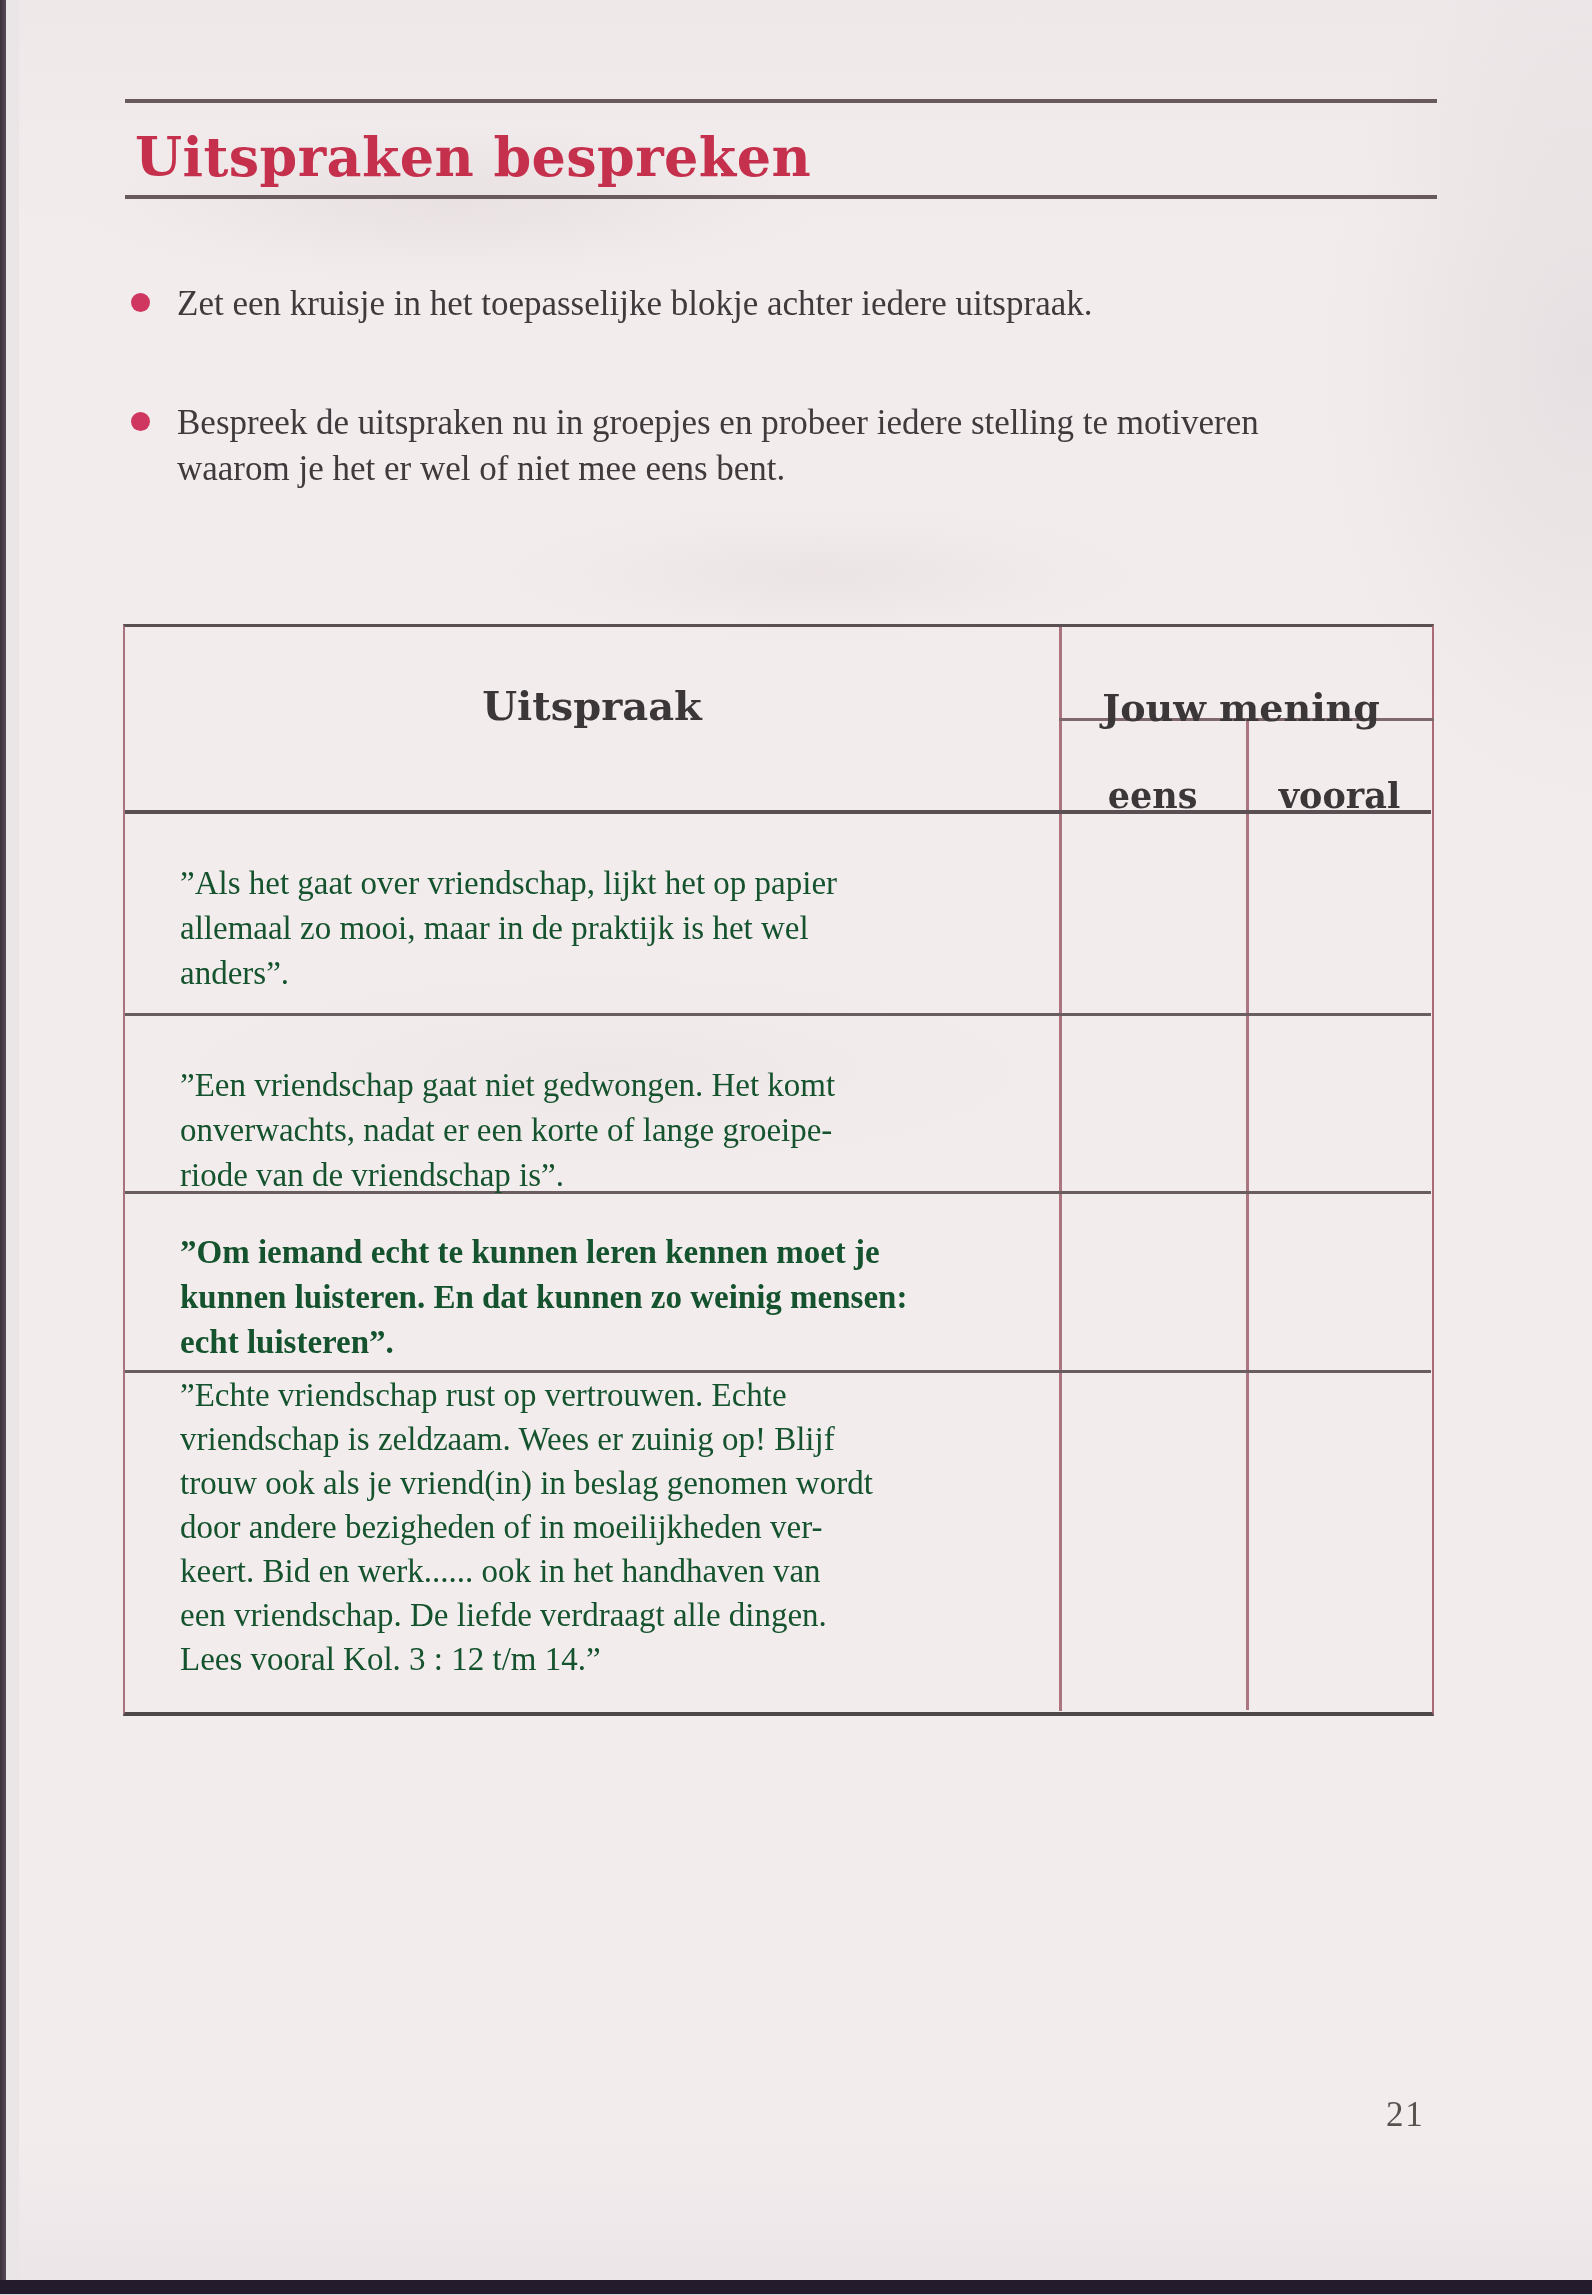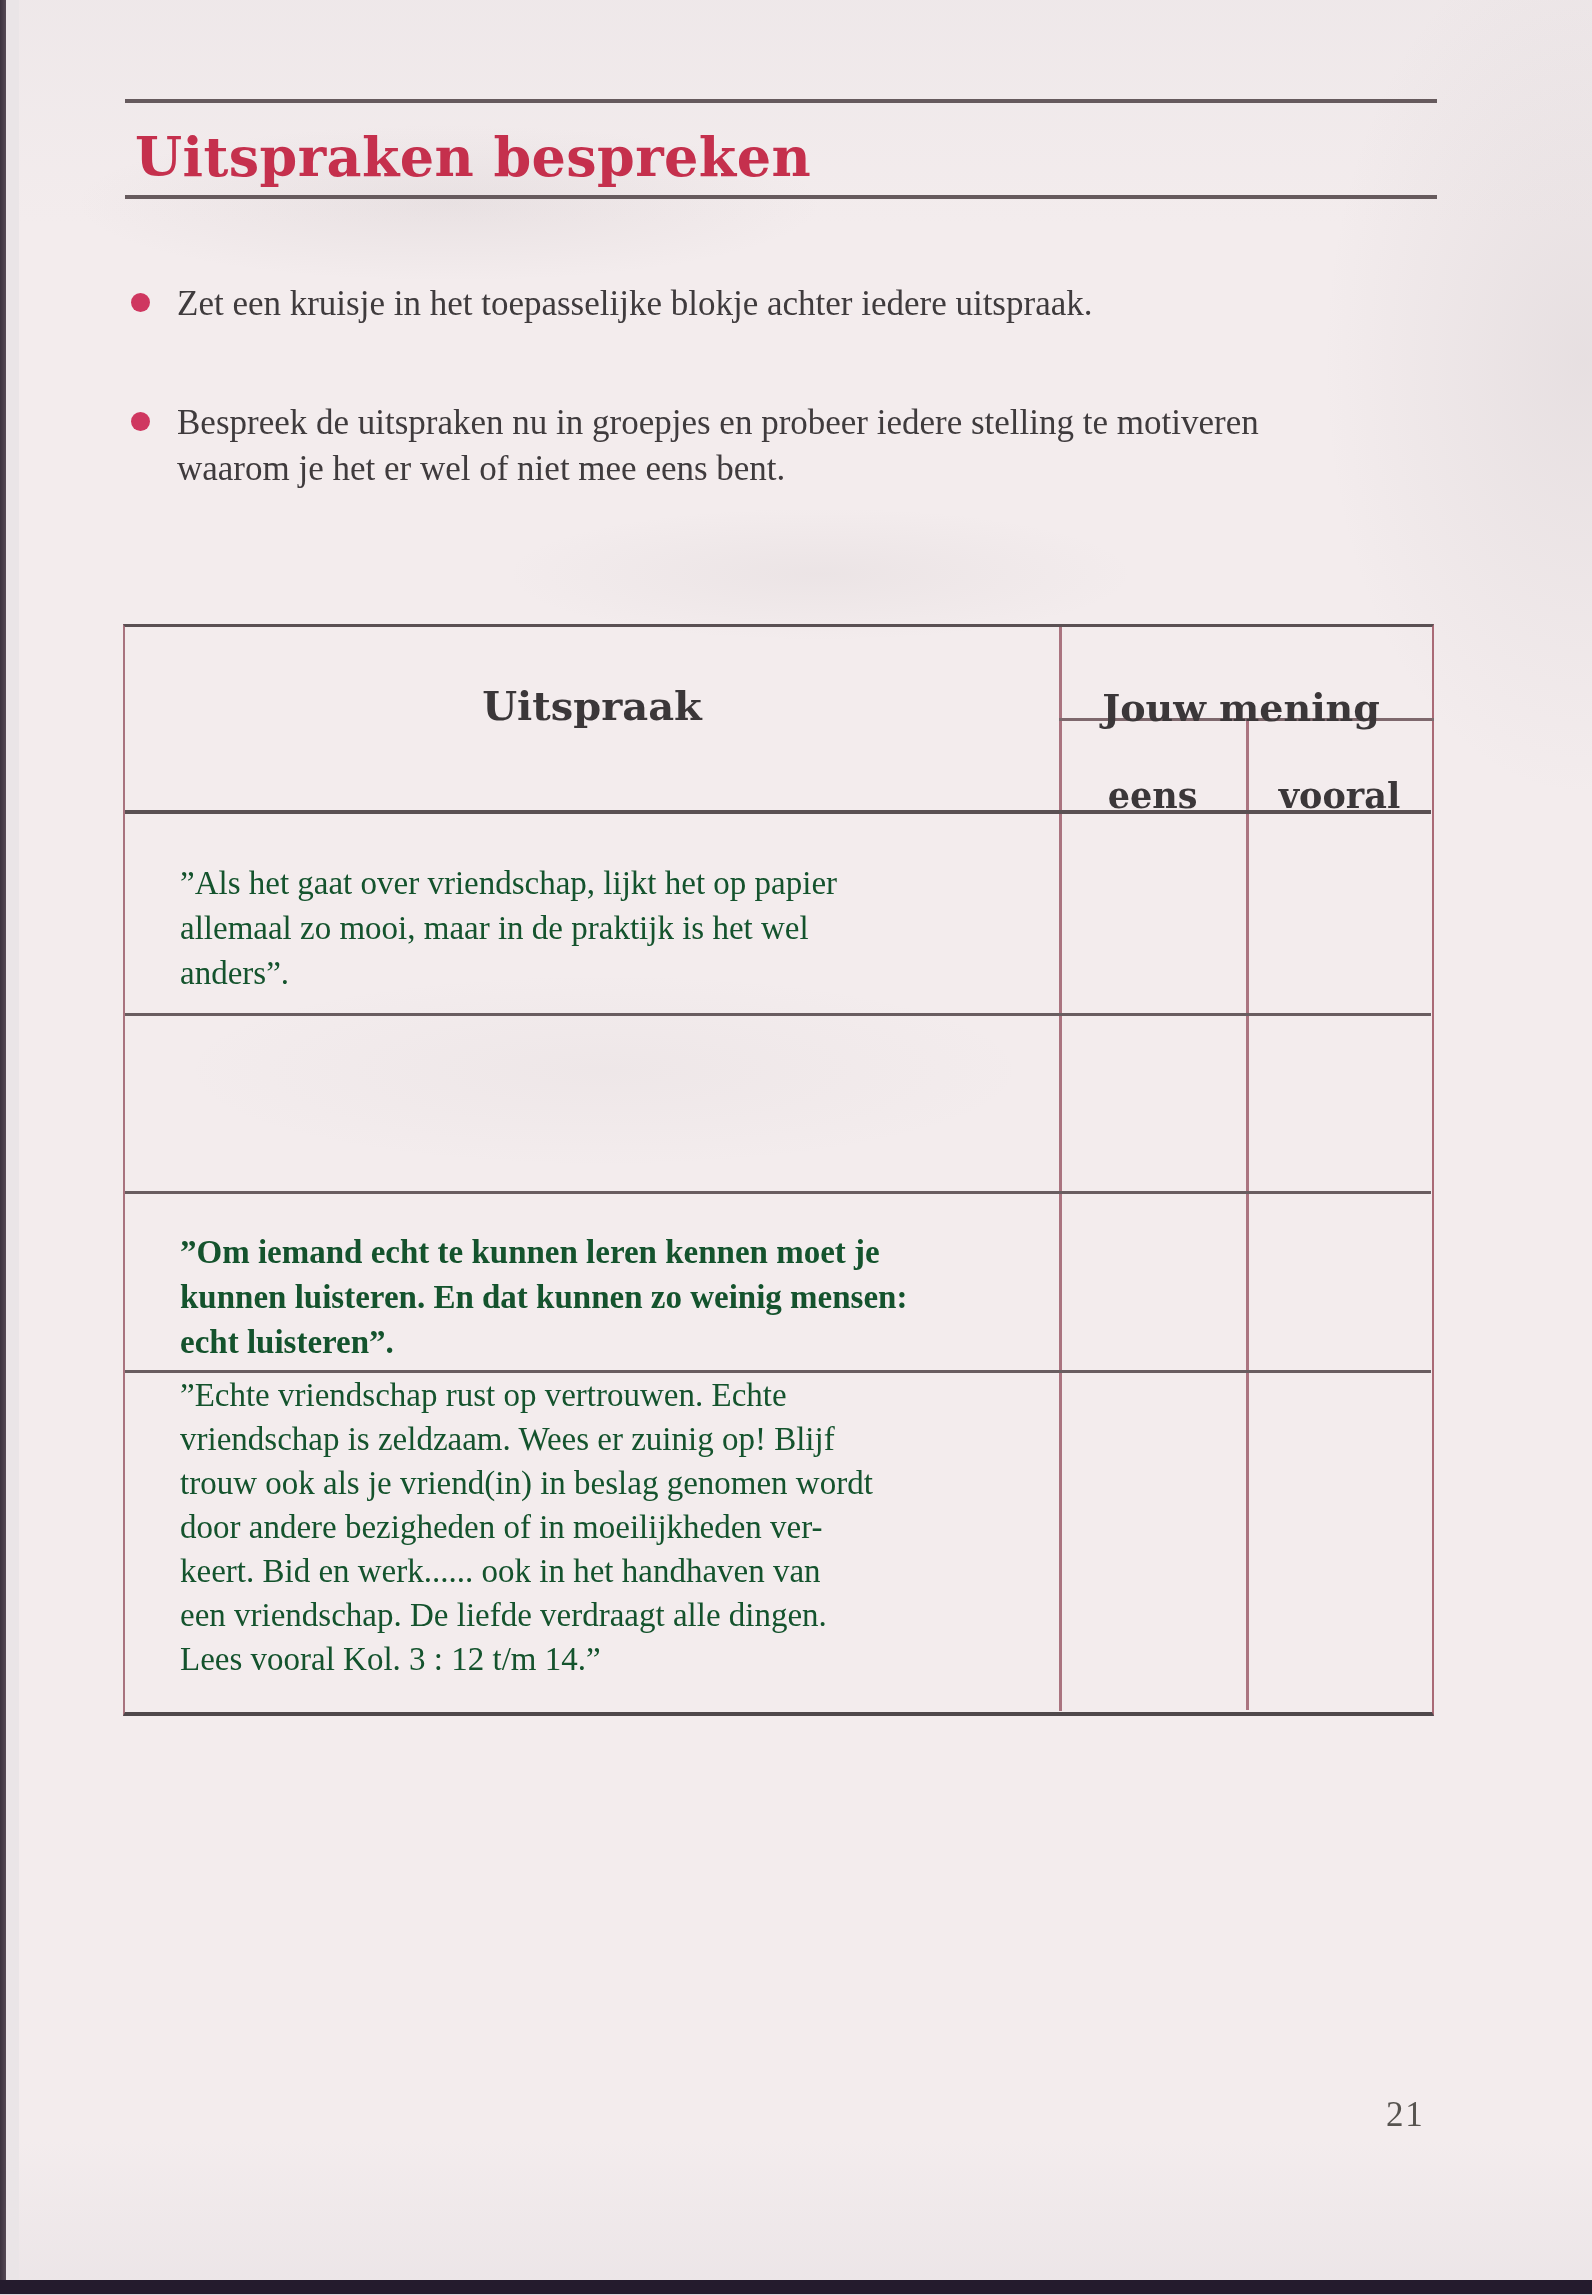--- a/index.html
+++ b/index.html
@@ -124,20 +124,23 @@
   <div class="rowline rl3"></div>
 
   <div class="thead h-uitspraak">Uitspraak</div>
   <div class="thead h-mening">Jouw mening</div>
   <div class="thead h-eens">eens</div>
   <div class="thead h-oneens">vooral</div>
 
   <div class="st st1">”Als het gaat over vriendschap, lijkt het op papier
 allemaal zo mooi, maar in de praktijk is het wel
 anders”.</div>
+  <div class="st st2">”Een vriendschap gaat niet gedwongen. Het komt
+onverwachts, nadat er een korte of lange groeipe-
+riode van de vriendschap is”.</div>
   <div class="st st3">”Om iemand echt te kunnen leren kennen moet je
 kunnen luisteren. En dat kunnen zo weinig mensen:
 echt luisteren”.</div>
   <div class="st st4">”Echte vriendschap rust op vertrouwen. Echte
 vriendschap is zeldzaam. Wees er zuinig op! Blijf
 trouw ook als je vriend(in) in beslag genomen wordt
 door andere bezigheden of in moeilijkheden ver-
 keert. Bid en werk...... ook in het handhaven van
 een vriendschap. De liefde verdraagt alle dingen.
 Lees vooral Kol. 3 : 12 t/m 14.”</div>

